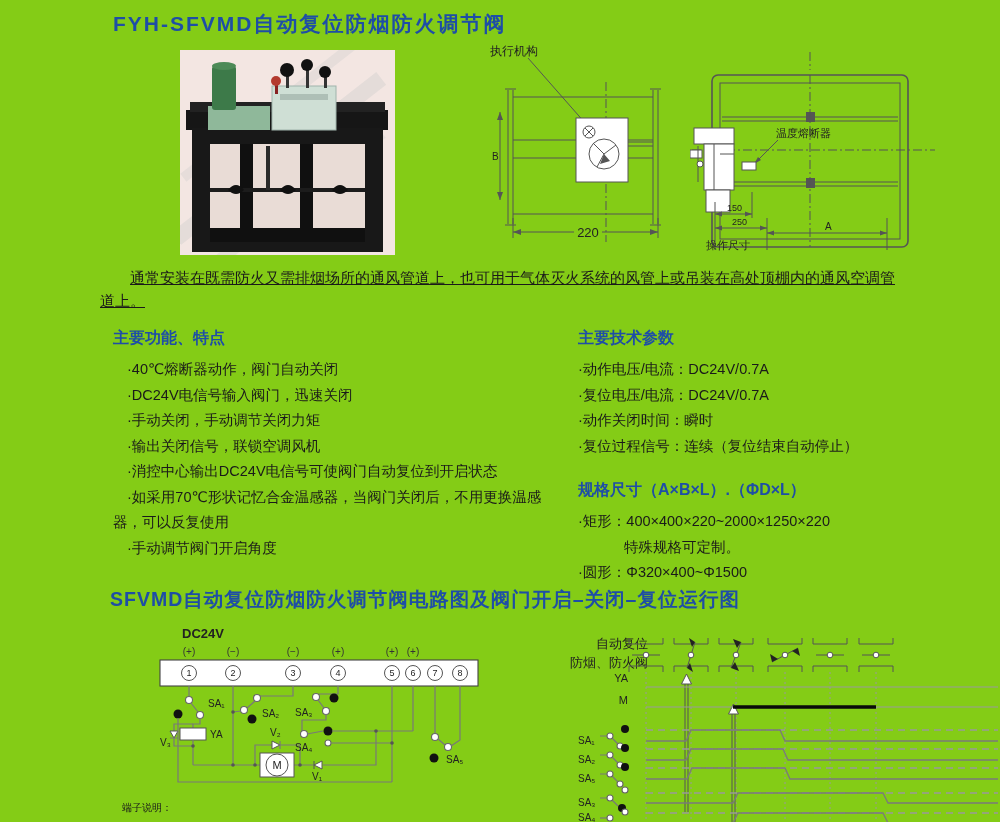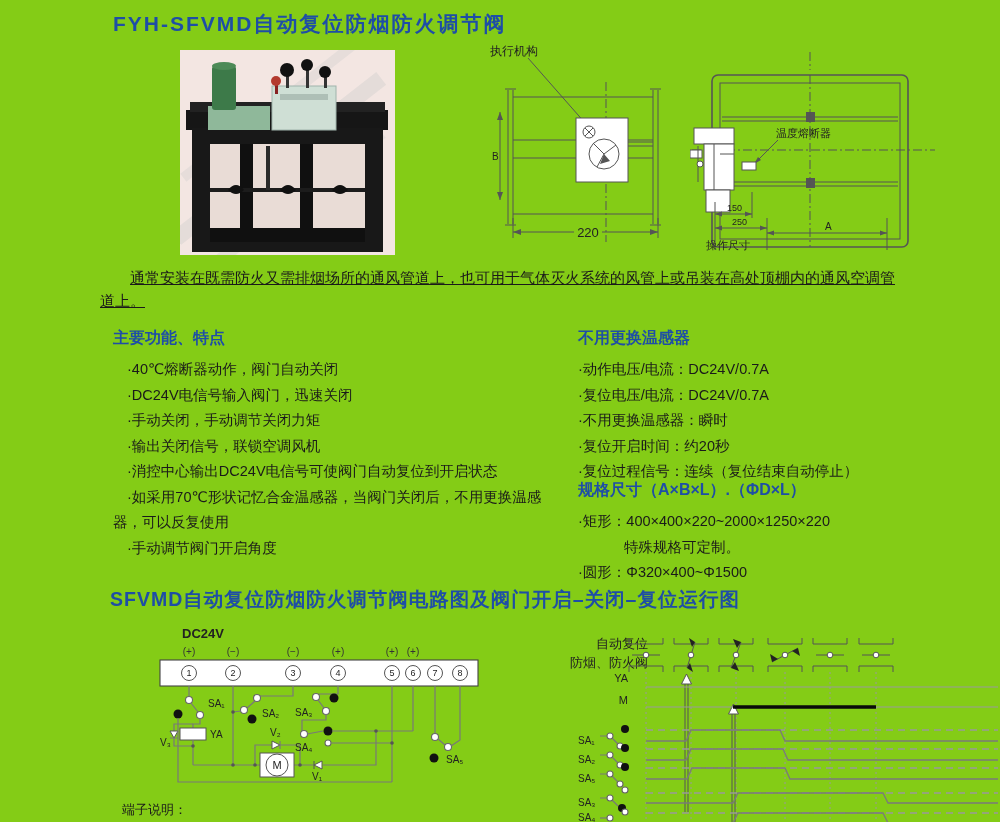--- a/index.html
+++ b/index.html
@@ -9,21 +9,21 @@
   .page-title{left:113px;top:10px;font-size:21px;font-weight:bold;color:#1e4ea6;letter-spacing:2px;}
   .section2-title{left:110px;top:586px;font-size:19.5px;font-weight:bold;color:#1e4ea6;letter-spacing:1px;}
   .intro{left:100px;top:266px;width:808px;font-size:15px;line-height:23px;text-indent:2em;color:#1a1a1a;text-decoration:underline;}
   .col-head{font-size:16px;font-weight:bold;color:#1e4ea6;margin:0 0 8px 0;}
   .features{left:113px;top:328px;width:448px;}
   .params{left:578px;top:328px;width:420px;}
   .specs{left:578px;top:480px;width:420px;}
   .item{font-size:14.5px;line-height:25.5px;color:#1a1a1a;text-indent:14px;}
   .item.noind{text-indent:0;}
   .spec-note{font-size:14.5px;line-height:25.5px;color:#1a1a1a;padding-left:46px;}
-  .terminal-note{left:122px;top:801px;font-size:13px;color:#1a1a1a;}
+  .terminal-note{left:122px;top:801px;font-size:10px;color:#1a1a1a;}
   svg text{font-family:"Liberation Sans","DejaVu Sans",sans-serif;}
   .ln{stroke:#555;stroke-width:1;fill:none;}
   .ln2{stroke:#555;stroke-width:1.6;fill:none;}
   .wire{stroke:#787878;stroke-width:1.2;fill:none;}
   .dash{stroke:#999;stroke-width:1.3;fill:none;stroke-dasharray:7 5;}
   .dot-grid{stroke:#999;stroke-width:1;fill:none;stroke-dasharray:2 3;}
   .wave{stroke:#7a7a7a;stroke-width:1.3;fill:none;}
   .contact{fill:#fff;stroke:#666;stroke-width:1.1;}
   .bigdot{fill:#111;stroke:none;}
   .jdot{fill:#555;stroke:none;}
@@ -154,25 +154,24 @@
     <div class="item">·40℃熔断器动作，阀门自动关闭</div>
     <div class="item">·DC24V电信号输入阀门，迅速关闭</div>
     <div class="item">·手动关闭，手动调节关闭力矩</div>
     <div class="item">·输出关闭信号，联锁空调风机</div>
     <div class="item">·消控中心输出DC24V电信号可使阀门自动复位到开启状态</div>
     <div class="item">·如采用70℃形状记忆合金温感器，当阀门关闭后，不用更换温感器，可以反复使用</div>
     <div class="item">·手动调节阀门开启角度</div>
   </div>
 
   <div class="abs params">
-    <div class="col-head">不用更换温感器</div>
+    <div class="col-head">主要技术参数</div>
     <div class="item noind">·动作电压/电流：DC24V/0.7A</div>
     <div class="item noind">·复位电压/电流：DC24V/0.7A</div>
-    <div class="item noind">·不用更换温感器：瞬时</div>
-    <div class="item noind">·复位开启时间：约20秒</div>
+    <div class="item noind">·动作关闭时间：瞬时</div>
     <div class="item noind">·复位过程信号：连续（复位结束自动停止）</div>
   </div>
 
   <div class="abs specs">
     <div class="col-head">规格尺寸（A×B×L）.（ΦD×L）</div>
     <div class="item noind">·矩形：400×400×220~2000×1250×220</div>
     <div class="spec-note">特殊规格可定制。</div>
     <div class="item noind">·圆形：Φ320×400~Φ1500</div>
   </div>
 

